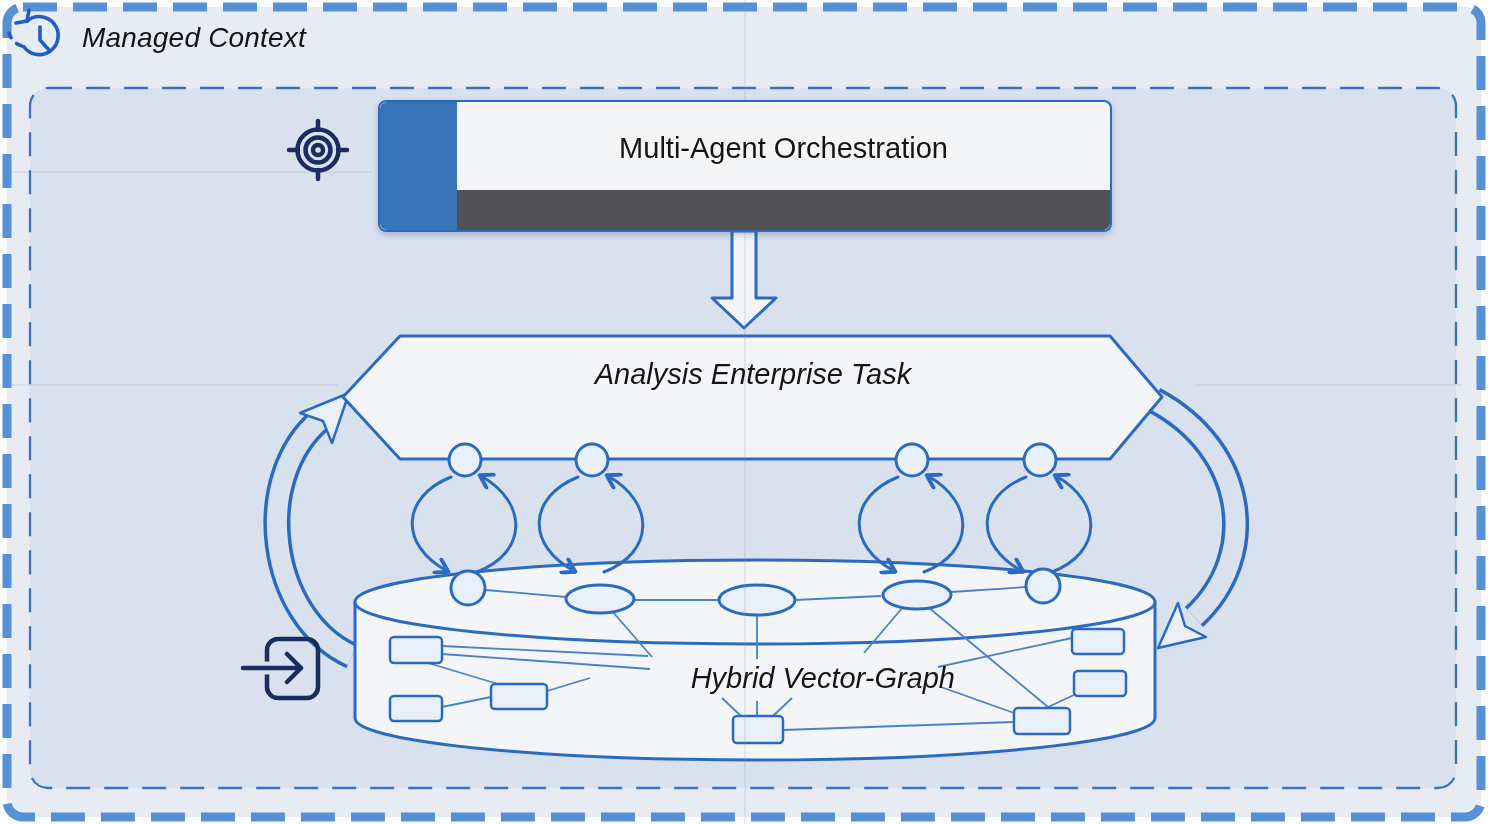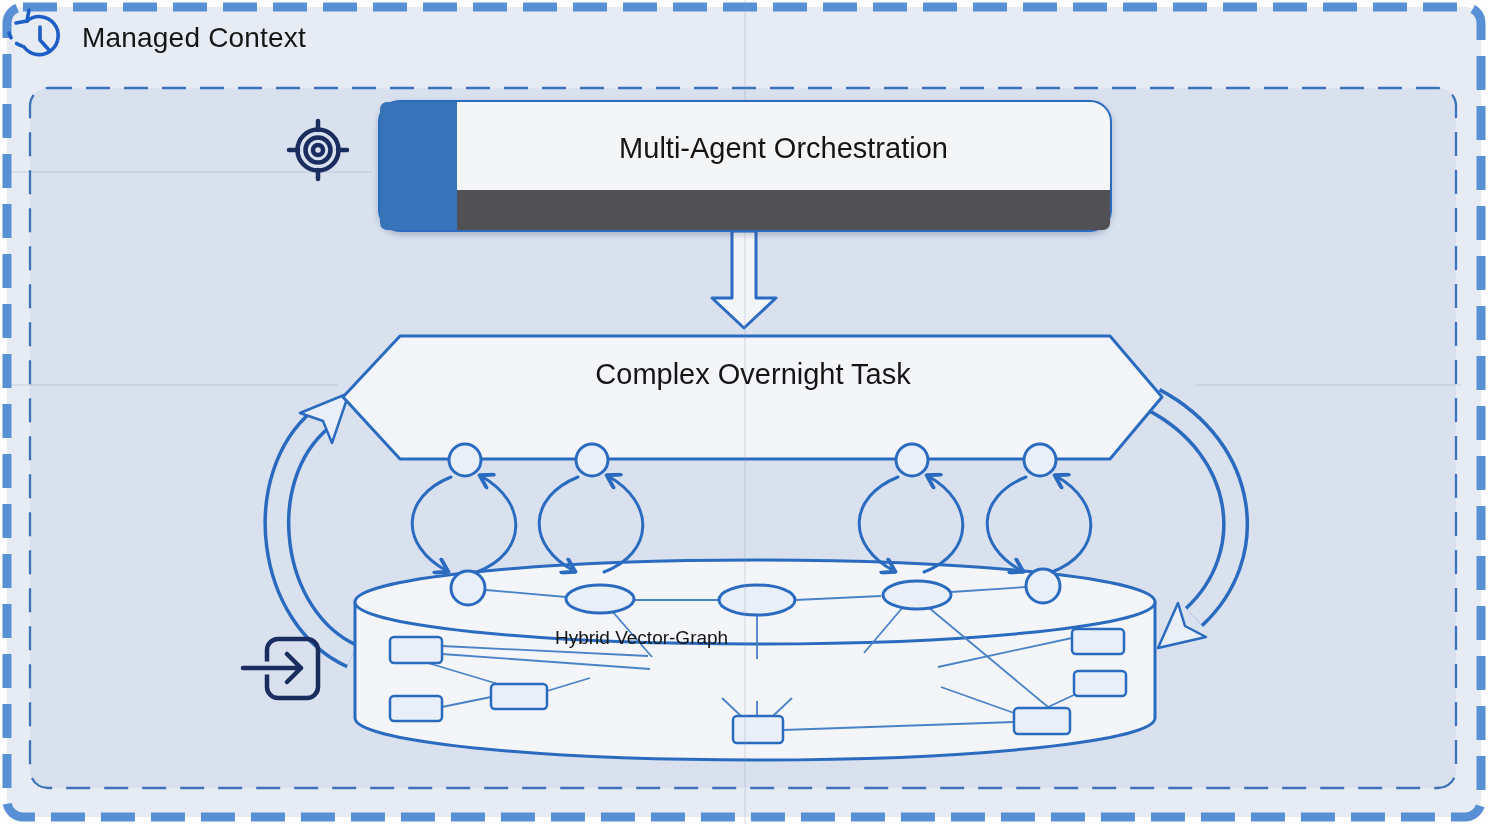--- a/index.html
+++ b/index.html
@@ -18,27 +18,27 @@
   .nodefill{fill:var(--node-fill);stroke:var(--diagram-blue);stroke-width:3;}
   .smallrect{fill:var(--node-fill);stroke:var(--diagram-blue);stroke-width:2.5;}
   .edge{stroke:var(--edge-blue);stroke-width:1.8;fill:none;}
   .loop{stroke:var(--diagram-blue);stroke-width:3;fill:none;stroke-linecap:round;}
   .band-out{stroke:var(--diagram-blue);stroke-width:27;fill:none;stroke-linecap:butt;}
   .band-in{stroke:var(--panel-bg);stroke-width:20;fill:none;stroke-linecap:butt;}
   .head{fill:var(--node-fill);stroke:var(--diagram-blue);stroke-width:2.5;stroke-linejoin:round;}
   .navy{stroke:var(--icon-navy);fill:none;stroke-width:4.5;stroke-linecap:round;stroke-linejoin:round;}
   .clock{stroke:var(--clock-blue);fill:none;stroke-width:3.6;stroke-linecap:round;stroke-linejoin:round;}
 
-  .txt{position:absolute;color:var(--text-dark);z-index:5;}
+  .txt{position:absolute;color:var(--text-dark);z-index:5;font-style:italic;}
   .title{left:82px;top:22px;font-size:28px;font-weight:500;letter-spacing:.2px;}
   .hexlabel{left:403px;top:353px;width:700px;text-align:center;font-size:29px;line-height:43px;}
-  .dblabel{left:555px;top:627px;width:400px;text-align:left;font-size:19px;}
+  .dblabel{left:555px;top:662px;width:400px;text-align:right;font-size:29px;}
 
   .orchbox{position:absolute;left:378px;top:100px;width:734px;height:132px;z-index:4;
-           border:2.5px solid var(--diagram-blue);border-radius:22px;background:#f4f5f7;
+           border:2.5px solid var(--diagram-blue);border-radius:8px;background:#f4f5f7;
            box-shadow:0 3px 6px rgba(50,70,110,.28);}
   .orchbox .stripe{position:absolute;left:0;top:0;bottom:0;width:77px;background:var(--box-blue);
            border-radius:7px 0 0 7px;}
   .orchbox .darkbar{position:absolute;left:77px;right:0;bottom:0;height:40px;background:var(--box-dark);
            border-radius:0 0 7px 0;}
   .orchbox .blabel{position:absolute;left:77px;right:0;top:0;height:92px;display:flex;
            align-items:center;justify-content:center;font-size:29px;color:var(--text-dark);}
 </style>
 </head>
 <body>
@@ -171,17 +171,17 @@
 </svg>
 
 <div class="orchbox">
   <div class="stripe"></div>
   <div class="darkbar"></div>
   <div class="blabel">Multi-Agent Orchestration</div>
 </div>
 
 <div class="txt title">Managed Context</div>
 <div class="txt hexlabel">
-  <div>Complex Overnight Task</div>
+  <div>Analysis Enterprise Task</div>
 </div>
 <div class="txt dblabel">Hybrid Vector-Graph</div>
 
 </div>
 
 </body></html>

